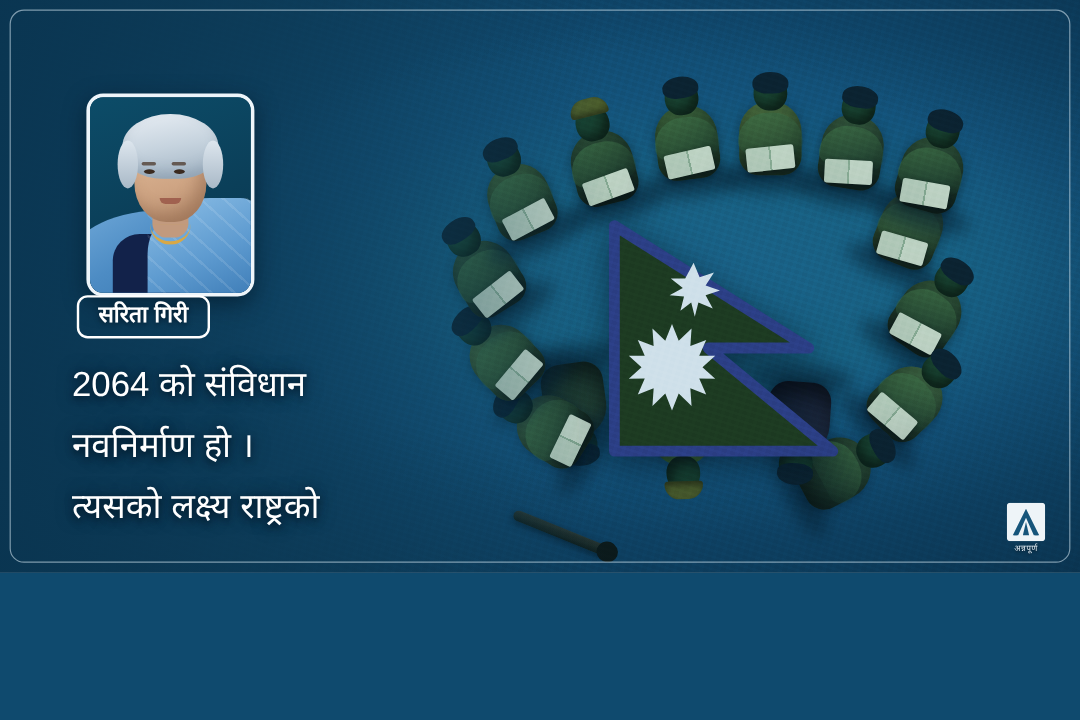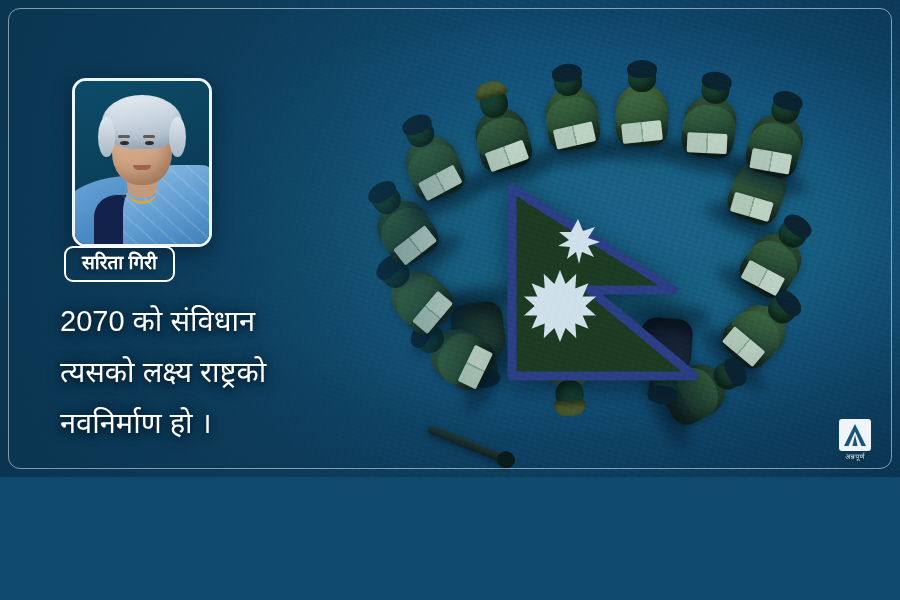--- a/index.html
+++ b/index.html
@@ -369,23 +369,23 @@
     <div class="ph-brow l"></div>
       <div class="ph-brow r"></div>
     <div class="ph-eye l"></div>
       <div class="ph-eye r"></div>
     <div class="ph-mouth"></div>
   </div>
 
   <div class="name-badge">सरिता गिरी</div>
 
   <div class="quote">
-    <span class="ln">2070 को संविधान</span>
+    <span class="ln">2064 को संविधान</span>
+    <span class="ln">नवनिर्माण हो ।</span>
     <span class="ln">त्यसको लक्ष्य राष्ट्रको</span>
-    <span class="ln">नवनिर्माण हो ।</span>
   </div>
 
   <div class="logo">
     <svg class="logo-mark" viewBox="0 0 32 32" aria-hidden="true">
       <rect x="0" y="0" width="32" height="32" rx="3" fill="#eef4f8"></rect>
       <g fill="#16557b">
         <path d="M16 5 L27 27 L22.5 27 L16 12.5 L9.5 27 L5 27 Z"></path>
         <path d="M16 16 L18.6 27 L13.4 27 Z"></path>
         <path d="M9.2 20.5 L11.6 20.5 L8.4 27 L6 27 Z"></path>
         <path d="M22.8 20.5 L20.4 20.5 L23.6 27 L26 27 Z"></path>

